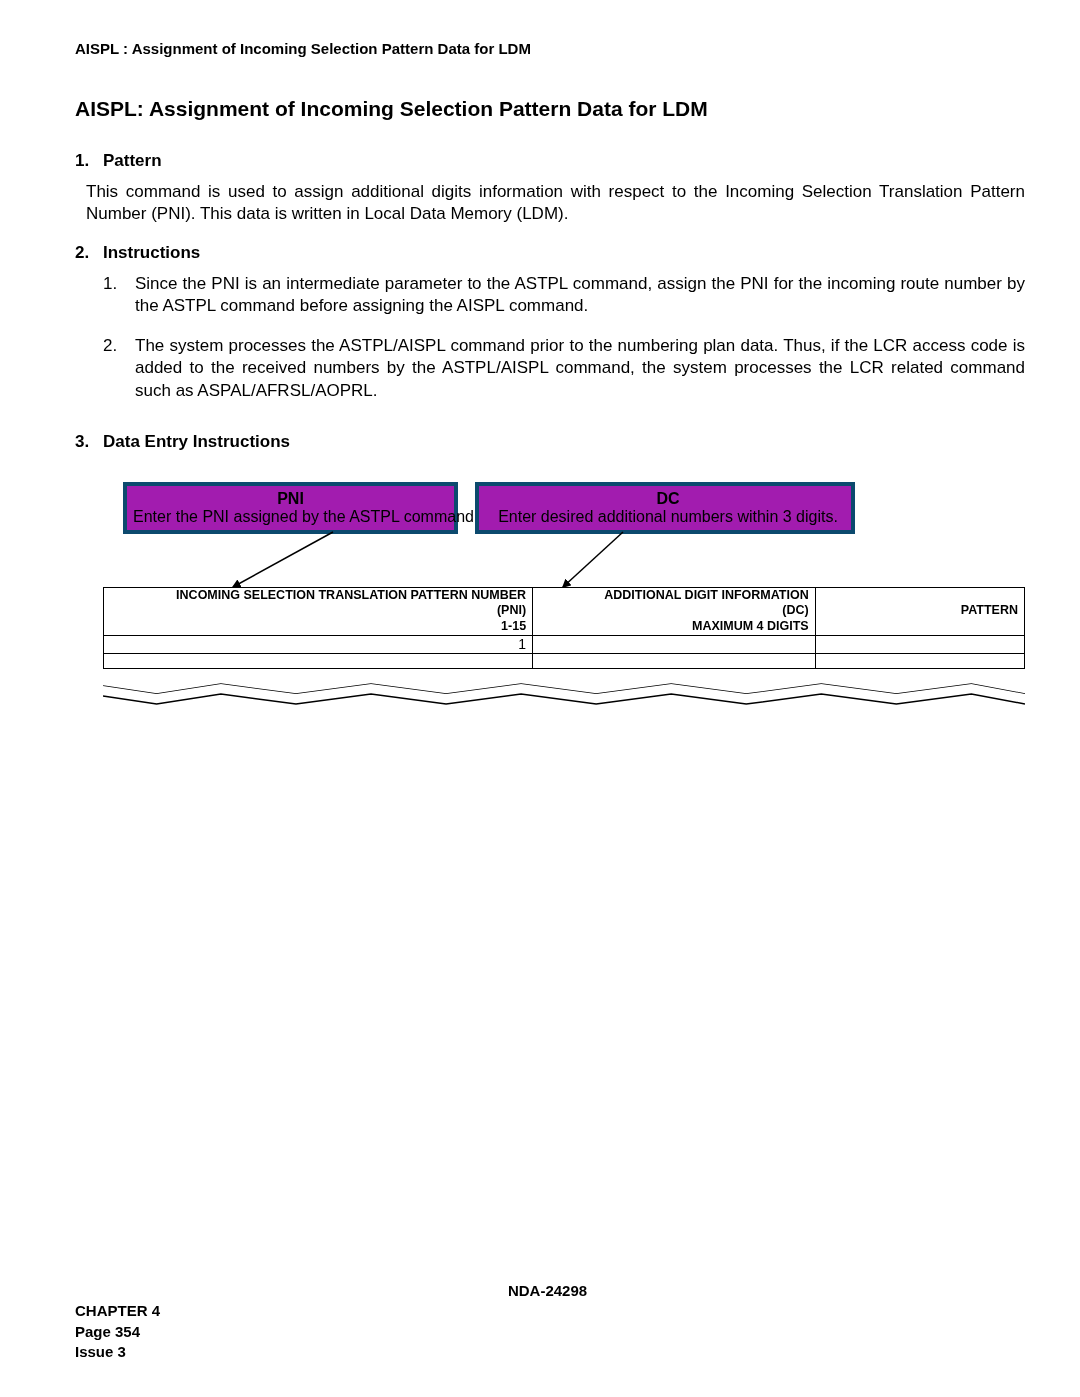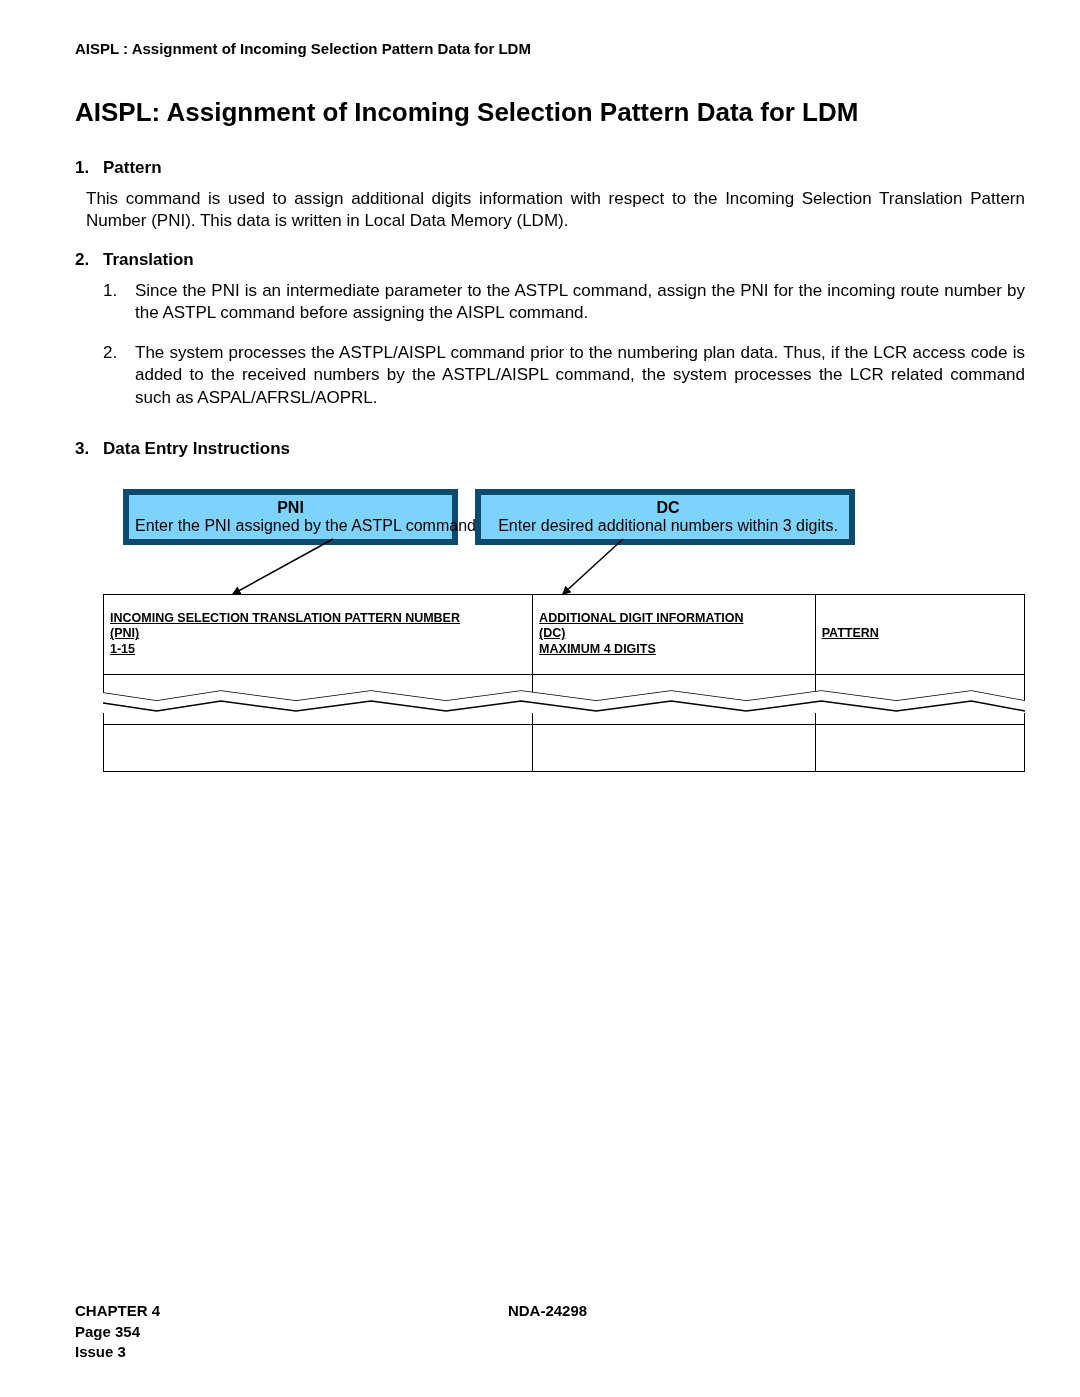--- a/index.html
+++ b/index.html
@@ -18,21 +18,21 @@
     height: 100%;
     position: relative;
     border-radius: 27px;
   }
   .header-small {
     font-size: 15px;
     font-weight: bold;
     margin-bottom: 40px;
   }
   .title {
-    font-size: 26px;
+    font-size: 21px;
     font-weight: bold;
     margin-bottom: 30px;
   }
   .section-head {
     font-size: 17px;
     font-weight: bold;
     margin: 18px 0 10px 0;
     display: flex;
   }
   .section-num {
@@ -62,22 +62,22 @@
     flex: 1;
   }
   .diagram-area {
     margin-top: 30px;
     margin-left: 28px;
     position: relative;
     height: 260px;
   }
   .call-box {
     position: absolute;
-    background: #7dd3fc;
-    border: 6px solid #0c4a6e;
+    background: #a21caf;
+    border: 4px solid #0c4a6e;
     box-sizing: border-box;
     padding: 4px 6px;
     text-align: center;
   }
   .call-box::after { 
     content: "";
     position: absolute;
     top: 4px;
     left: 4px;
     right: -4px;
@@ -98,24 +98,23 @@
   table.data-table {
     position: absolute;
     border-collapse: collapse;
     width: 100%;
     left: 0;
   }
   table.data-table th, table.data-table td {
     border: 1.5px solid #000;
     font-size: 12.5px;
     font-weight: bold;
-    text-align: left;
-    padding: 16px 6px;
+    text-align: right;
+    padding: 0 6px;
     line-height: 1.25;
-    text-decoration: underline;
   }
   table.data-table td.row-cell {
     font-size: 14px;
     font-weight: normal;
     height: 14px;
   }
   .torn-edge {
     position: absolute;
     left: 0;
     right: 0;
@@ -128,21 +127,21 @@
   }
   .footer {
     position: absolute;
     left: 75px;
     right: 60px;
     bottom: 35px;
     font-size: 15px;
     font-weight: bold;
     line-height: 1.35;
   }
-  .footer .left { float: left; }
+  .footer .left { float: left; margin-top: 20px; }
   .footer .center {
     position: absolute;
     left: 50%;
     transform: translateX(-50%);
     top: 0;
   }
 </style>
 </head>
 <body>
 
@@ -153,21 +152,21 @@
   <div class="title">AISPL: Assignment of Incoming Selection Pattern Data for LDM</div>
 
   <div class="section-head">
     <span class="section-num">1.</span>
     <span>Pattern</span>
   </div>
   <div class="body-text">This command is used to assign additional digits information with respect to the Incoming Selection Translation Pattern Number (PNI). This data is written in Local Data Memory (LDM).</div>
 
   <div class="section-head">
     <span class="section-num">2.</span>
-    <span>Translation</span>
+    <span>Instructions</span>
   </div>
   <div class="list-item">
     <span class="li-num">1.</span>
     <span class="li-body">Since the PNI is an intermediate parameter to the ASTPL command, assign the PNI for the incoming route number by the ASTPL command before assigning the AISPL command.</span>
   </div>
   <div class="list-item">
     <span class="li-num">2.</span>
     <span class="li-body">The system processes the ASTPL/AISPL command prior to the numbering plan data. Thus, if the LCR access code is added to the received numbers by the ASTPL/AISPL command, the system processes the LCR related command such as ASPAL/AFRSL/AOPRL.</span>
   </div>
 

